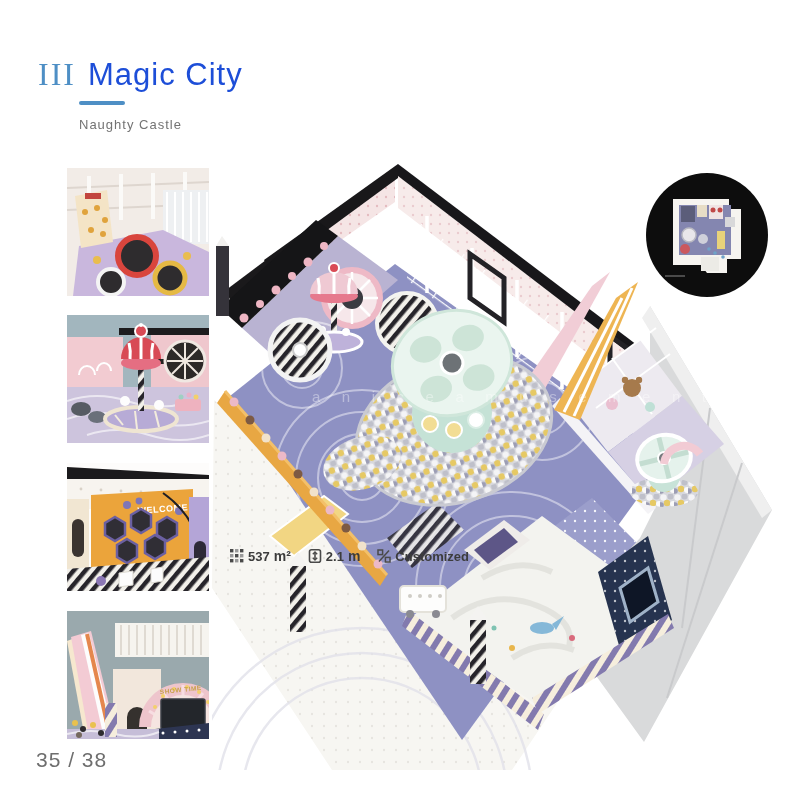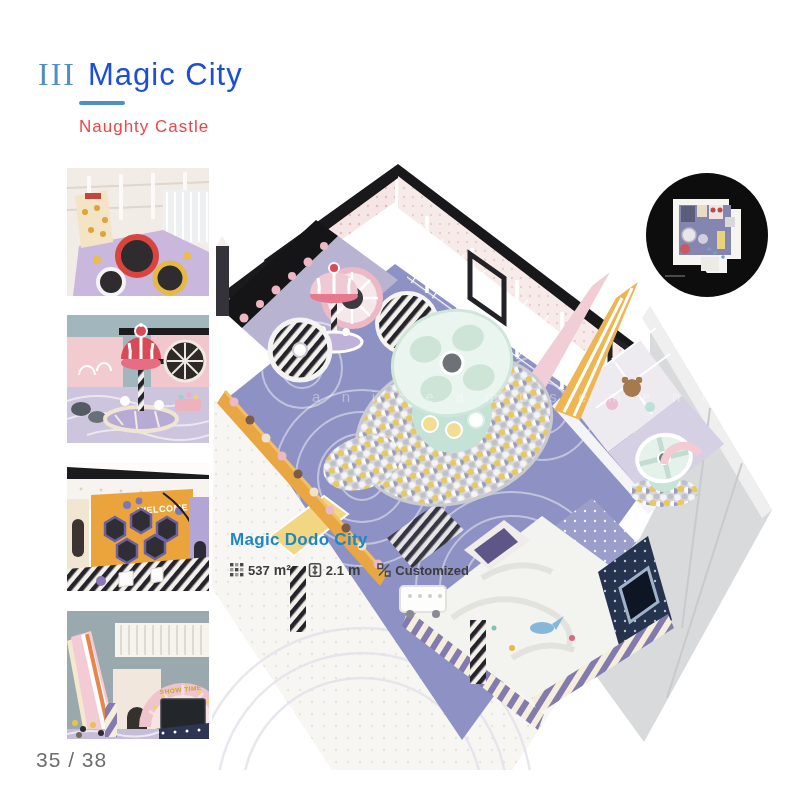--- a/index.html
+++ b/index.html
@@ -5,32 +5,32 @@
   html,body{margin:0;padding:0;}
   .page{
     position:relative;width:800px;height:800px;background:#ffffff;
     font-family:"Liberation Sans", sans-serif;overflow:hidden;
   }
   
   .header{position:absolute;left:38px;top:56px;display:flex;align-items:baseline;}
   .roman{font-family:"Liberation Serif", serif;font-size:32px;color:#4e8fc5;letter-spacing:2px;}
   .title{font-size:31px;color:#1d4ed8;letter-spacing:1px;margin-left:12px;font-weight:400;}
   .underline{position:absolute;left:79px;top:101px;width:46px;height:4px;background:#4e8fc5;border-radius:2px;}
-  .subtitle{position:absolute;left:79px;top:117px;font-size:17px;color:#ef4444;letter-spacing:1px;text-align:right;}
+  .subtitle{position:absolute;left:79px;top:117px;font-size:13px;color:#737373;letter-spacing:1px;text-align:right;}
   
   .thumb{position:absolute;left:67px;width:142px;height:128px;overflow:hidden;}
   .t1{top:168px}.t2{top:315px}.t3{top:463px}.t4{top:611px}
   
   .main-render{position:absolute;left:212px;top:158px;width:566px;height:612px;}
   
   .inset{position:absolute;left:645px;top:173px;width:126px;height:126px;}
   
   .info{position:absolute;left:230px;top:530px;}
   .project-name{font-size:17px;font-weight:bold;color:#1d86c4;letter-spacing:.3px;}
-  .stats{display:flex;gap:17px;margin-top:12px;align-items:center;}
+  .stats{display:flex;gap:17px;margin-top:18px;align-items:center;}
   .stat{display:flex;align-items:center;gap:4px;font-weight:bold;color:#3c3c3c;font-size:13px;}
   .stat .unit{font-size:14px;}
   .stat svg{display:block;}
   
   .page-num{position:absolute;left:36px;top:748px;font-size:21px;color:#6e6e6e;letter-spacing:1px;}
 </style>
 </head>
 <body>
 
 <div class="page">
@@ -525,21 +525,20 @@
           <circle cx="64" cy="76" r="1.8"></circle>
           <circle cx="70" cy="80" r="1.8"></circle>
           <circle cx="78" cy="84" r="1.8"></circle>
         </g>
       <rect x="56" y="84" width="18" height="14" fill="#ecebe6"></rect>
       <rect x="20" y="102" width="20" height="2" fill="#4a4a4a"></rect>
     </g>
   </svg>
 
   <div class="info">
-    <div class="project-name">Magic Dodo City</div>
     <div class="stats">
       <div class="stat">
         <svg width="14" height="14" viewBox="0 0 14 14">
           <g fill="#4a4a4a">
             <rect x="0" y="0" width="3.4" height="3.4"></rect>
               <rect x="5" y="0" width="3.4" height="3.4" fill="#9a9a9a"></rect>
               <rect x="10" y="0" width="3.4" height="3.4"></rect>
             <rect x="0" y="5" width="3.4" height="3.4" fill="#9a9a9a"></rect>
               <rect x="5" y="5" width="3.4" height="3.4"></rect>
               <rect x="10" y="5" width="3.4" height="3.4" fill="#9a9a9a"></rect>

